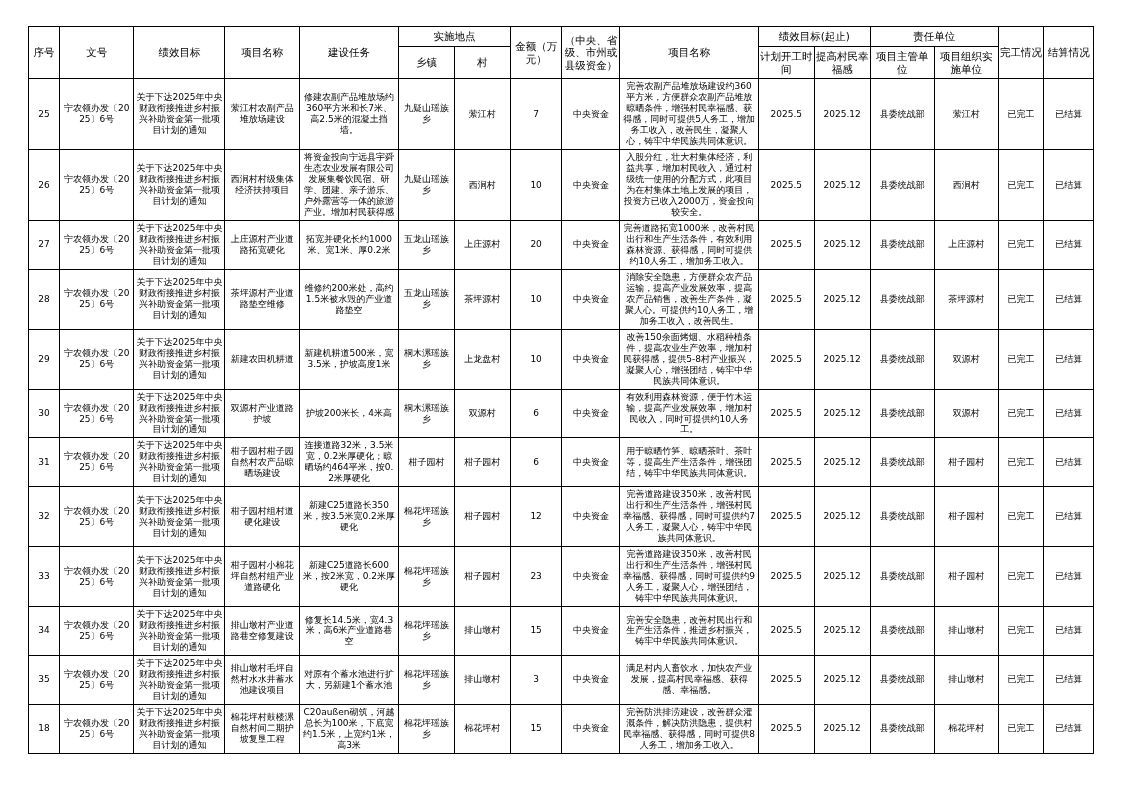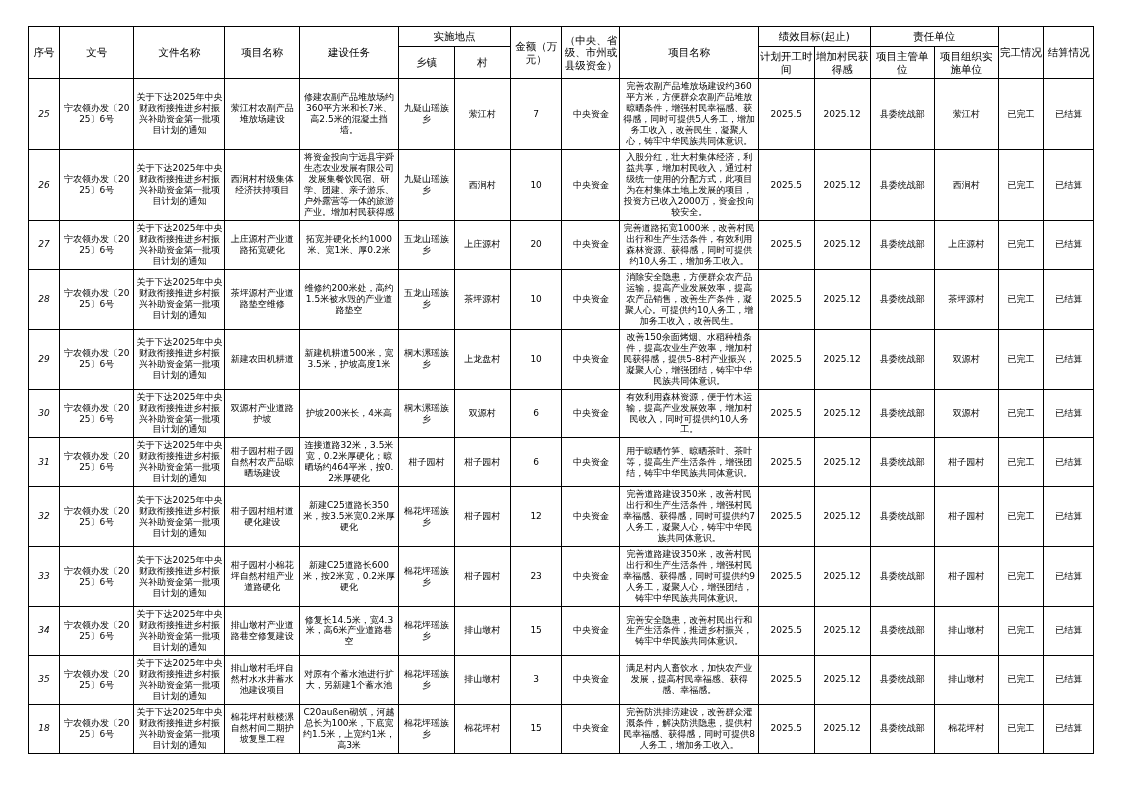--- a/index.html
+++ b/index.html
@@ -37,21 +37,21 @@
     overflow: hidden;
   }
   table.grid thead th {
     font-size: 10.5px;
     font-weight: normal;
     padding: 3px 1px;
   }
   table.grid tbody td {
     font-size: 9px;
   }
-  td.seq { font-size: 10px; font-style: italic; }
+  td.seq { font-size: 10px; }
   
   col.c-seq     { width: 30px; }
   col.c-doc     { width: 72px; }
   col.c-fname   { width: 88px; }
   col.c-pname   { width: 72px; }
   col.c-task    { width: 96px; }
   col.c-town    { width: 54px; }
   col.c-village { width: 54px; }
   col.c-amount  { width: 50px; }
   col.c-source  { width: 56px; }
@@ -83,37 +83,37 @@
         <col class="c-end">
       <col class="c-org1">
         <col class="c-org2">
         <col class="c-done">
         <col class="c-settle">
     </colgroup>
     <thead>
       <tr>
         <th rowspan="2">序号</th>
         <th rowspan="2">文号</th>
-        <th rowspan="2">文件名称</th>
+        <th rowspan="2">绩效目标</th>
         <th rowspan="2">项目名称</th>
         <th rowspan="2">建设任务</th>
         <th colspan="2">实施地点</th>
         <th rowspan="2">金额（万元）</th>
         <th rowspan="2">（中央、省级、市州或县级资金）</th>
         <th rowspan="2">项目名称</th>
         <th colspan="2">绩效目标(起止)</th>
         <th colspan="2">责任单位</th>
         <th rowspan="2">完工情况</th>
         <th rowspan="2">结算情况</th>
       </tr>
       <tr>
         <th>乡镇</th>
         <th>村</th>
         <th>计划开工时间</th>
-        <th>增加村民获得感</th>
+        <th>提高村民幸福感</th>
         <th>项目主管单位</th>
         <th>项目组织实施单位</th>
       </tr>
     </thead>
     <tbody id="table-body">
         <tr>
           <td class="seq">25</td>
           <td>宁农领办发〔2025〕6号</td>
           <td>关于下达2025年中央财政衔接推进乡村振兴补助资金第一批项目计划的通知</td>
           <td>萦江村农副产品堆放场建设</td>

